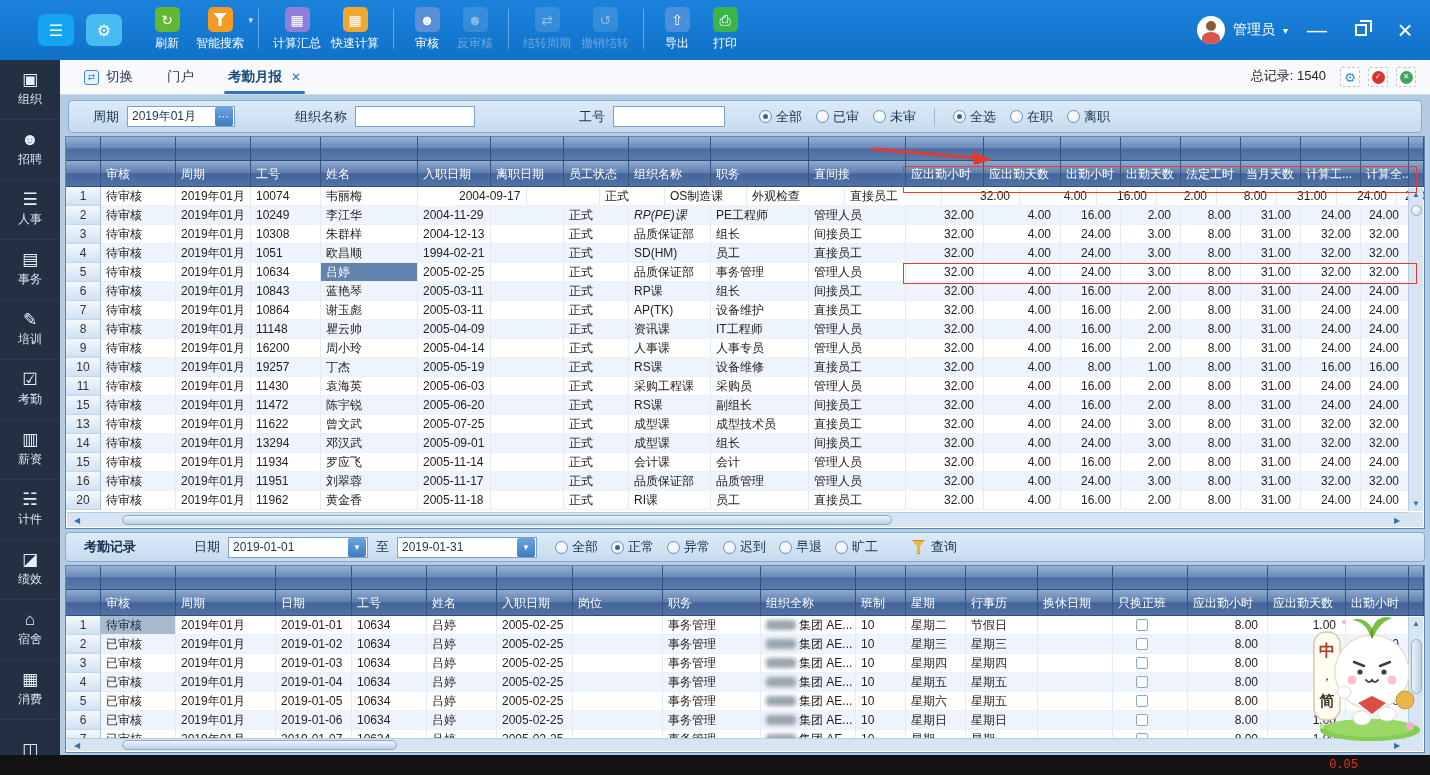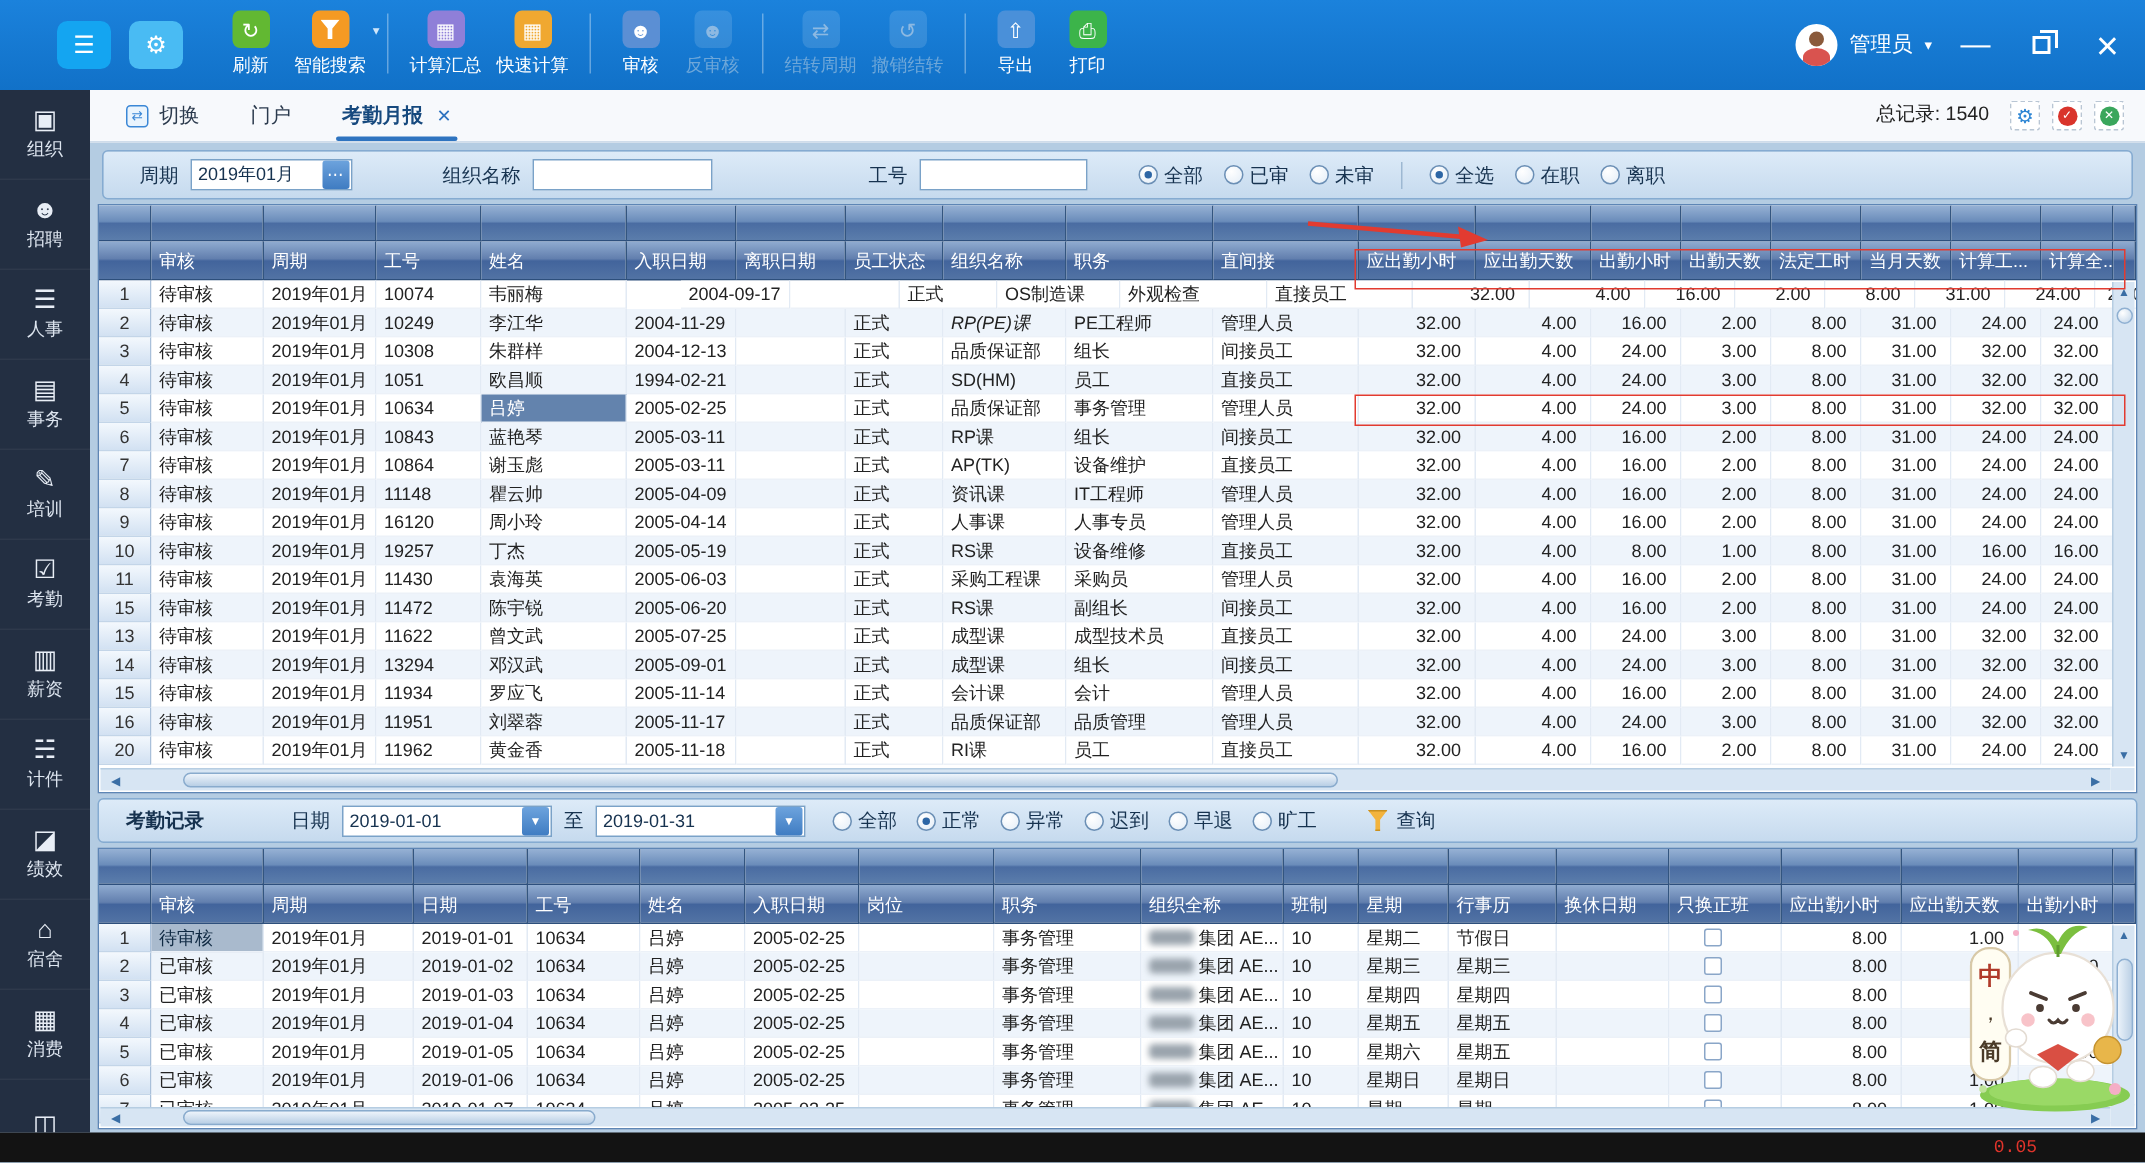--- a/index.html
+++ b/index.html
@@ -526,21 +526,21 @@
         <div class="td num" style="width: 60px;">2.00</div>
         <div class="td num" style="width: 60px;">8.00</div>
         <div class="td num" style="width: 60px;">31.00</div>
         <div class="td num" style="width: 60px;">24.00</div>
         <div class="td num" style="width: 48px;">24.00</div>
       </div>
       <div class="t-row">
         <div class="rownum">9</div>
         <div class="td" style="width: 75px;">待审核</div>
         <div class="td" style="width: 75px;">2019年01月</div>
-        <div class="td" style="width: 70px;">16120</div>
+        <div class="td" style="width: 70px;">16200</div>
         <div class="td" style="width: 97px;">周小玲</div>
         <div class="td" style="width: 73px;">2005-04-14</div>
         <div class="td" style="width: 73px;"></div>
         <div class="td" style="width: 65px;">正式</div>
         <div class="td" style="width: 82px;">人事课</div>
         <div class="td" style="width: 98px;">人事专员</div>
         <div class="td" style="width: 97px;">管理人员</div>
         <div class="td num" style="width: 78px;">32.00</div>
         <div class="td num" style="width: 77px;">4.00</div>
         <div class="td num" style="width: 60px;">16.00</div>

